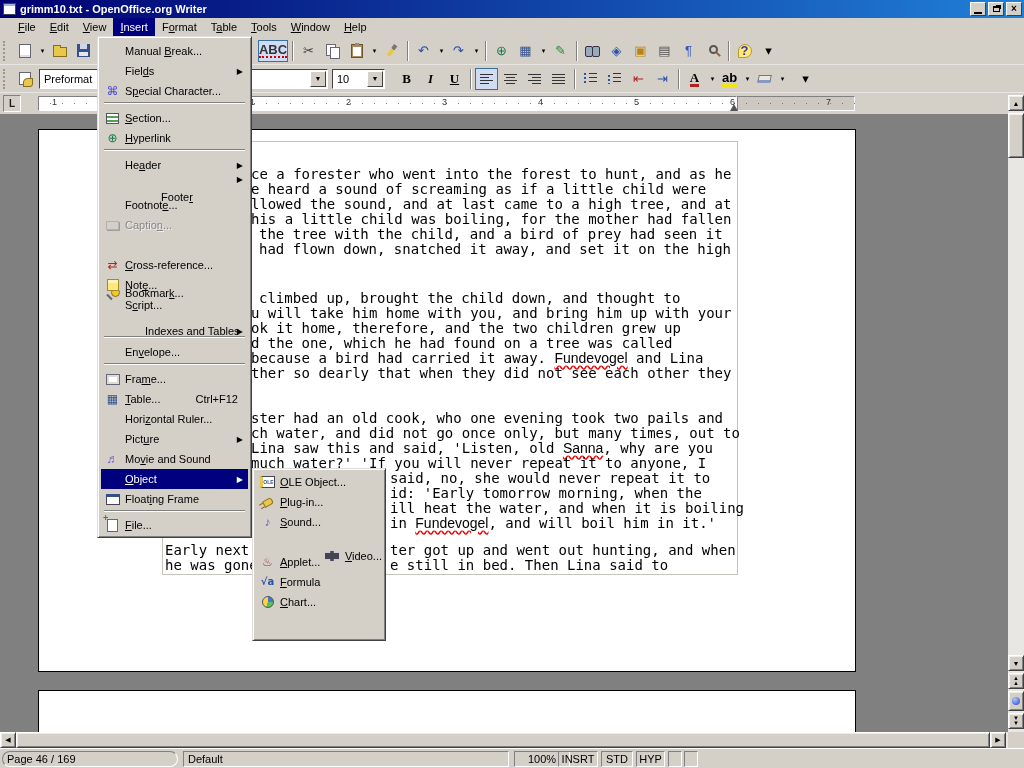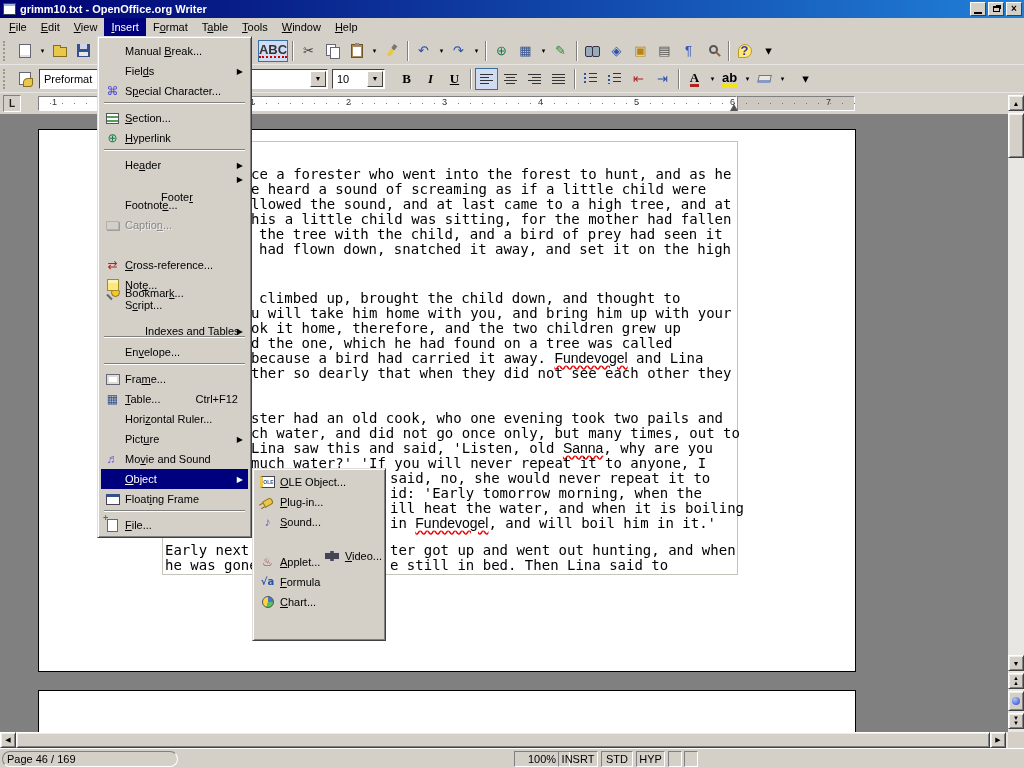--- a/index.html
+++ b/index.html
@@ -7,21 +7,21 @@
 #root{position:relative;width:1024px;height:768px;background:#d4d0c8;overflow:hidden;font-size:11px;color:#000}
 
 .titlebar{position:absolute;left:0;top:0;width:1024px;height:18px;background:linear-gradient(90deg,#000070,#2080d8);display:flex;align-items:center;color:#fff;font-weight:bold;padding-left:3px}
 .wicon{width:13px;height:12px;background:#fff;border:1px solid #345;box-shadow:inset 0 2px 0 #9cb6e0;margin-right:4px;flex:none}
 .wtitle{flex:1;font-size:11px;white-space:nowrap}
 .wbtns{display:flex;gap:2px;margin-right:2px}
 .wb{width:16px;height:14px;background:#d4d0c8;border:1px solid;border-color:#fff #404040 #404040 #fff;display:flex;align-items:center;justify-content:center;color:#000;font-weight:bold;font-size:10px;line-height:10px}
 .g-min{width:8px;height:2px;background:#000;margin-top:7px}
 .g-rest{width:7px;height:6px;border:1px solid #000;border-top-width:2px;box-shadow:2px -2px 0 -1px #000}
 
-.menubar{position:absolute;left:0;top:18px;width:1024px;height:19px;display:flex;align-items:stretch;padding-left:2px}
+.menubar{position:absolute;left:0;top:18px;width:1024px;height:19px;display:flex;align-items:stretch;padding-left:11px}
 .mb-item{padding:3px 7px 0 7px;height:19px}
 .mb-item.sel{background:#00007e;color:#fff}
 
 .toolbar{position:absolute;left:0;width:1024px;height:28px;display:flex;align-items:center;padding-left:2px;border-bottom:1px solid #e8e6e2}
 .t1{top:37px}.t2{top:65px}
 .grip{width:7px;height:20px;border-left:2px dotted #9a9689;margin:0 3px 0 1px;flex:none}
 .vsep{width:2px;height:20px;border-left:1px solid #808080;border-right:1px solid #fff;margin:0 3px;flex:none}
 .tbtn{width:23px;height:22px;display:flex;align-items:center;justify-content:center;flex:none;margin-right:1px}
 .tbtn.wide{width:30px}
 .tbtn.active{border:1px solid #3a6ea5;background:#cfdcf3}
@@ -330,21 +330,21 @@
   </div>
 
   <div class="docarea">
     <div class="page p1"></div>
     <div class="page p2"></div>
     <div class="tbound"></div>
     <div id="doclines">
         <div class="docline" style="left: 251px; top: 53px;">ce a forester who went into the forest to hunt, and as he</div>
         <div class="docline" style="left: 251px; top: 68px;">e heard a sound of screaming as if a little child were</div>
         <div class="docline" style="left: 251px; top: 83px;">llowed the sound, and at last came to a high tree, and at</div>
-        <div class="docline" style="left: 251px; top: 98px;">his a little child was sitting, for the mother had fallen</div>
+        <div class="docline" style="left: 251px; top: 98px;">his a little child was boiling, for the mother had fallen</div>
         <div class="docline" style="left: 259px; top: 113px;">the tree with the child, and a bird of prey had seen it</div>
         <div class="docline" style="left: 259px; top: 128px;">had flown down, snatched it away, and set it on the high</div>
         <div class="docline" style="left: 259px; top: 177px;">climbed up, brought the child down, and thought to</div>
         <div class="docline" style="left: 251px; top: 192px;">u will take him home with you, and bring him up with your</div>
         <div class="docline" style="left: 251px; top: 207px;">ok it home, therefore, and the two children grew up</div>
         <div class="docline" style="left: 251px; top: 222px;">d the one, which he had found on a tree was called</div>
         <div class="docline" style="left: 251px; top: 237px;">because a bird had carried it away. <span class="miss">Fundevogel</span> and Lina</div>
         <div class="docline" style="left: 251px; top: 252px;">ther so dearly that when they did not see each other they</div>
         <div class="docline" style="left: 251px; top: 297px;">ster had an old cook, who one evening took two pails and</div>
         <div class="docline" style="left: 251px; top: 312px;">ch water, and did not go once only, but many times, out to</div>
@@ -390,20 +390,21 @@
       <span>◀</span>
     </div>
   <div class="h-thumb"></div>
   <div class="sbtn" style="left:990px;top:732px">
       <span>▶</span>
     </div>
   <div class="corner"></div>
 
   <div class="statusbar" id="statusbar">
       <div class="scell" style="left: 2px; width: 176px; border-radius: 8px;">Page 46 / 169</div>
+      <div class="scell" style="left: 183px; width: 326px;">Default</div>
       <div class="scell c" style="left: 514px; width: 56px;">100%</div>
       <div class="scell c" style="left: 558px; width: 40px;">INSRT</div>
       <div class="scell c" style="left: 601px; width: 32px;">STD</div>
       <div class="scell c" style="left: 636px; width: 29px;">HYP</div>
       <div class="scell" style="left: 668px; width: 14px;"></div>
       <div class="scell" style="left: 684px; width: 14px;"></div>
     </div>
 
   <div class="menu" id="insertmenu">
       <div class="mi" style="top: 4px;">

